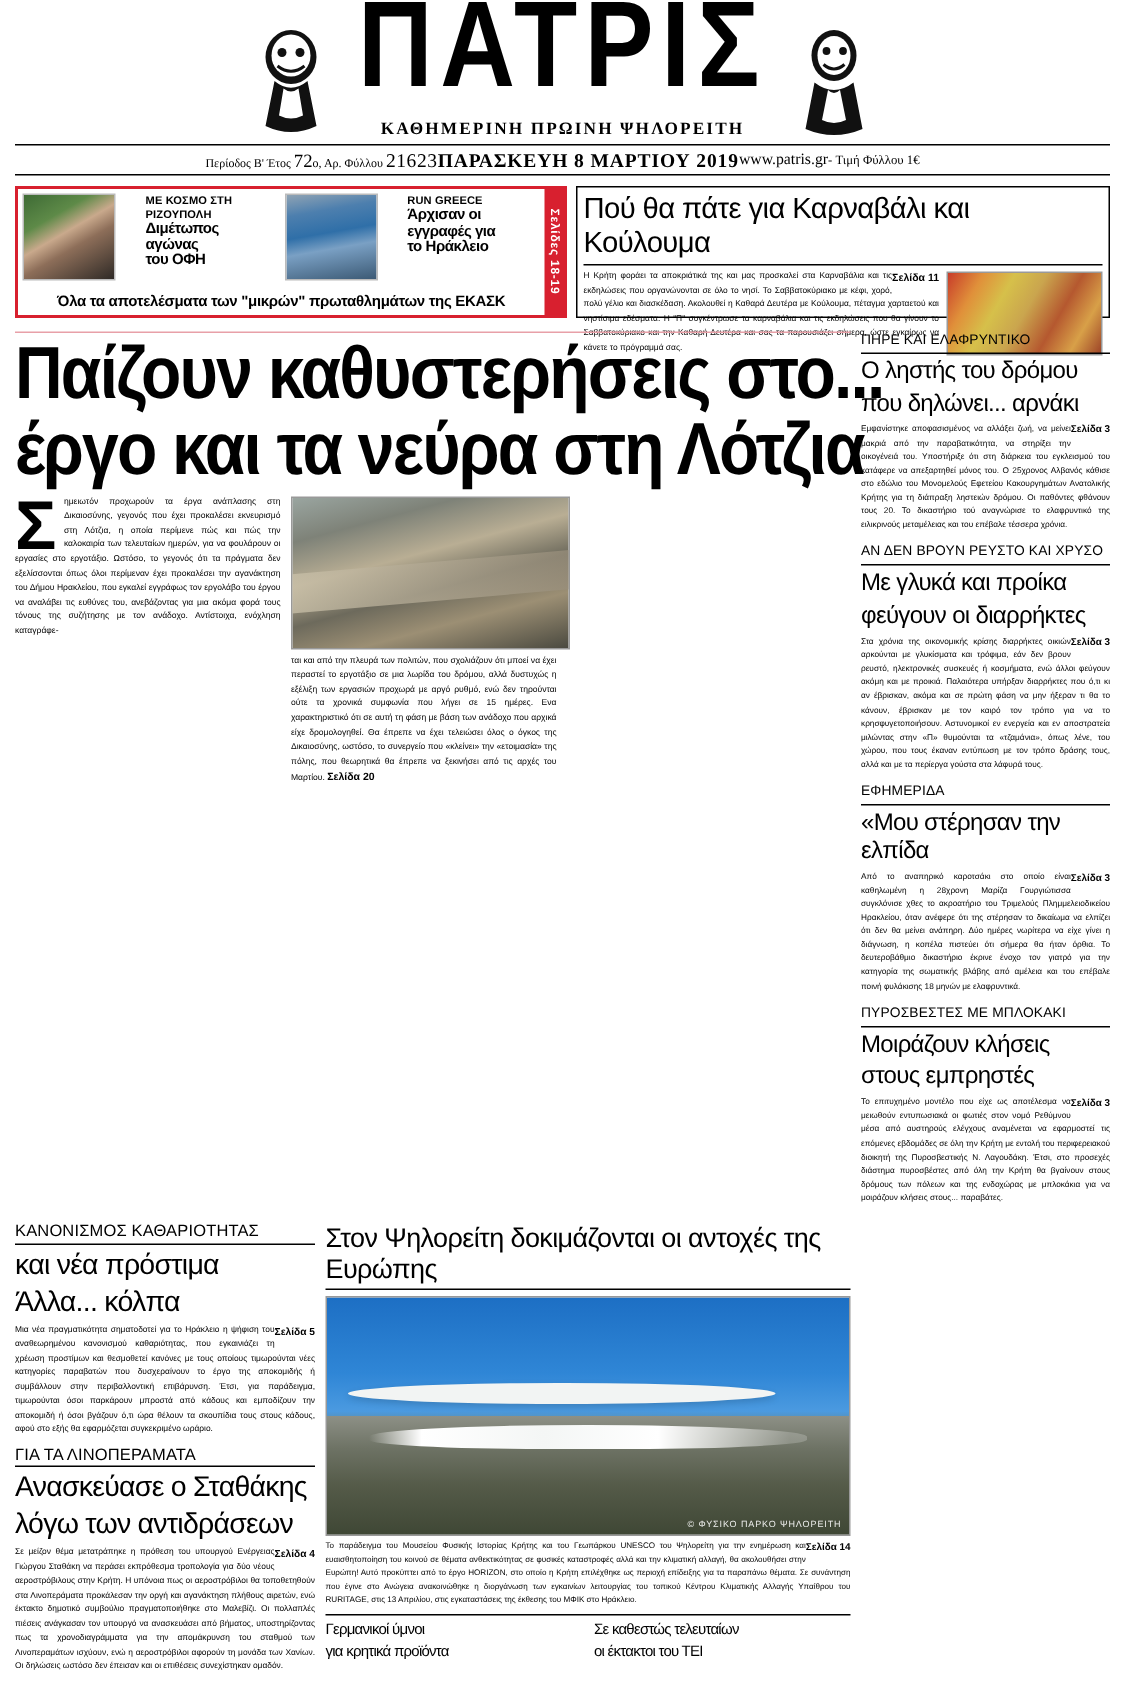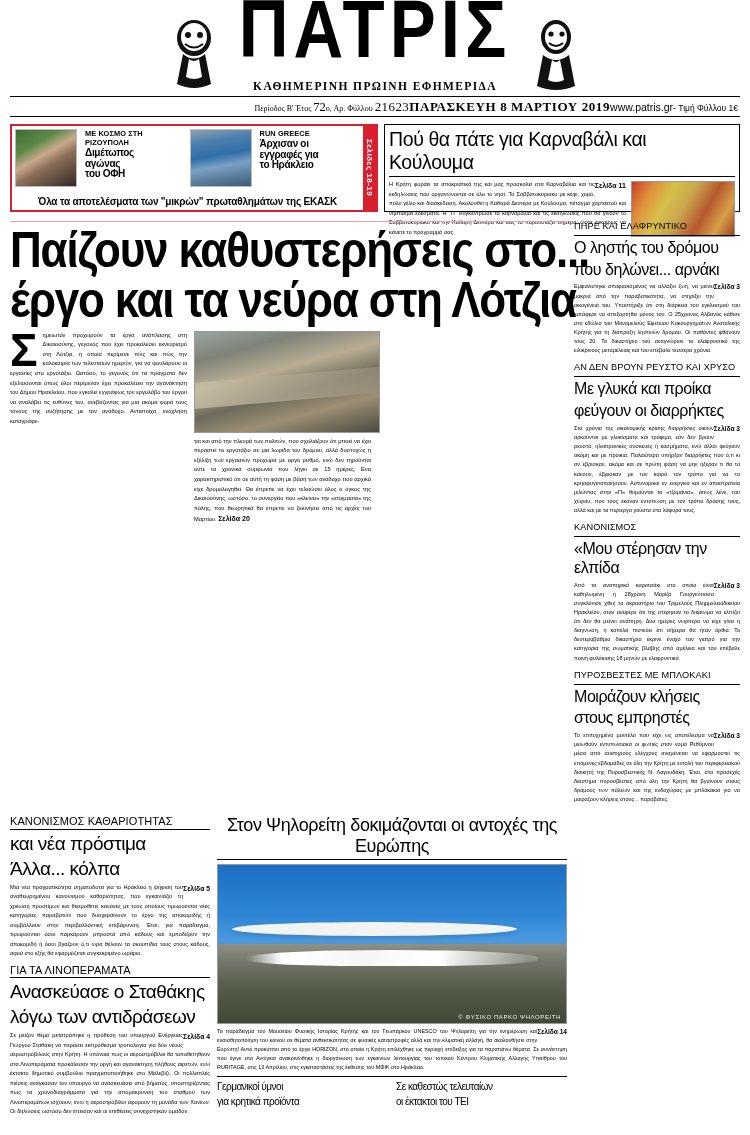--- a/index.html
+++ b/index.html
@@ -26,34 +26,34 @@
     letter-spacing:5px; color:#000;
     transform:scaleY(1.18); transform-origin:bottom center;
   }
   .logo-sub {
     font-family:"Liberation Serif", serif;
     font-weight:bold; font-size:11.5px; letter-spacing:1.4px;
     margin-top:13px; color:#000;
   }
 
   .topbar { border-top:1.6px solid #000; border-bottom:0.8px solid #000; height:21px;
-            display:flex; align-items:center; justify-content:flex-end; padding:0 2px; }
+            display:flex; align-items:center; justify-content:center; padding:0 2px; }
   .topbar .left { font-family:"Liberation Serif", serif; font-size:8px; }
   .topbar .left .big { font-size:12.5px; }
   .topbar .left .num { font-size:13px; letter-spacing:0.4px; }
   .topbar .mid { font-family:"Liberation Serif", serif; font-weight:bold; font-size:13px; letter-spacing:0.6px; }
-  .topbar .right { font-family:Liberation Sans, sans-serif; font-size:8.5px; }
+  .topbar .right { font-family:Liberation Serif, serif; font-size:8.5px; }
   .topbar .right .site { font-size:10.5px; }
 
   
   .promorow { display:flex; gap:6px; margin-top:7px; height:88px; }
   .sportbox { width:368px; border:2.5px solid #d8202f; display:flex; position:relative; background:#fff; }
   .sportbox .inner { flex:1; display:flex; flex-direction:column; padding:3px; }
   .sportbox .top { display:flex; gap:4px; flex:1; }
-  .spcell { display:flex; gap:8px; flex:1; }
+  .spcell { display:flex; gap:20px; flex:1; }
   .spphoto { width:62px; height:58px; flex:none; border:0.5px solid #bbb; }
   .spphoto.a { background:linear-gradient(150deg,#3e6b35 0%,#5e8a48 28%,#c9a98c 45%,#8d6e59 60%,#2f2a26 100%); }
   .spphoto.b { background:linear-gradient(170deg,#8fa3b4 0%,#4d7fae 22%,#2f6fa8 45%,#7aa0c4 62%,#3c5a75 100%); }
   .sptext { flex:1; display:flex; flex-direction:column; justify-content:flex-start; }
   .spkicker { font-size:7.4px; font-weight:bold; letter-spacing:0.1px; margin-bottom:1px; }
   .sphead { font-size:10px; font-weight:bold; line-height:1.06; letter-spacing:-0.3px; }
   .spbottom { font-size:10px; font-weight:bold; text-align:center; padding-top:2px; letter-spacing:-0.2px; }
   .sppages { width:13px; background:#d8202f; color:#fff; writing-mode:vertical-rl; text-orientation:mixed;
              font-size:8px; font-weight:bold; display:flex; align-items:center; justify-content:center; letter-spacing:0.5px; }
 
@@ -99,21 +99,21 @@
   .midrow { display:flex; gap:7px; margin-top:4px; }
   .midleft { width:200px; }
   .midcenter { width:350px; }
 
   .artblock { margin-bottom:5px; }
   .artkick { font-size:11px; letter-spacing:0.1px; border-bottom:1px solid #000; padding-bottom:1.5px; margin-bottom:3px; }
   .arthd { font-size:19px; line-height:1.16; letter-spacing:-0.5px; margin-bottom:3px; }
   .artbd { font-size:5.6px; line-height:1.7; text-align:justify; }
   .artbd .pg { font-weight:bold; font-size:6.8px; }
 
-  .photohead { font-size:18px; letter-spacing:-0.4px; border-bottom:1.2px solid #000; padding-bottom:2px; margin-bottom:4px; text-align:center; }
+  .photohead { font-size:18px; letter-spacing:-0.4px; border-bottom:1.2px solid #000; padding-bottom:2px; margin-bottom:4px; }
   .bigphoto { width:100%; height:160px; position:relative; overflow:hidden; border:0.5px solid #999;
     background:linear-gradient(180deg,#1d6fc4 0%,#2f86d6 32%,#4b9ae0 48%,#6e7d6a 58%,#4e5a46 72%,#3b4634 100%); }
   .bigphoto .cloud { position:absolute; left:4%; top:36%; width:82%; height:9%; background:#f2f4f3; border-radius:50%; box-shadow:0 2px 5px rgba(0,0,0,.15); }
   .bigphoto .mtn { position:absolute; left:0; top:50%; width:100%; height:50%;
      background:linear-gradient(180deg,#8d9086 0%,#6d7264 28%,#555b49 58%,#3f4735 100%); }
   .bigphoto .snow { position:absolute; left:8%; top:54%; width:84%; height:10%;
      background:linear-gradient(90deg,rgba(255,255,255,0) 0%,#fff 12%,#f4f6f5 40%,#fff 66%,rgba(255,255,255,.2) 96%);
      border-radius:50% 50% 40% 40%; }
   .bigphoto .credit { position:absolute; right:5px; bottom:3px; color:#fff; font-size:6px; letter-spacing:0.6px; opacity:0.9; }
   .photocap { font-size:5.4px; line-height:1.66; text-align:justify; margin-top:3px; padding-bottom:4px; border-bottom:1px solid #000; }
@@ -136,21 +136,21 @@
           <ellipse cx="31" cy="19" rx="13" ry="14" fill="#fff"></ellipse>
           <circle cx="25" cy="17" r="3" fill="#111"></circle>
             <circle cx="37" cy="17" r="3" fill="#111"></circle>
           <path d="M22 26 q9 7 18 0" stroke="#111" stroke-width="2" fill="none"></path>
           <path d="M20 36 q11 9 22 0 l6 30 q-17 8 -34 0 z" fill="#111"></path>
           <path d="M26 41 q5 4 10 0 l3 18 q-8 4 -16 0 z" fill="#fff"></path>
         </svg>
       </div>
       <div class="logo-center">
         <div class="logo-title">ΠΑΤΡΙΣ</div>
-        <div class="logo-sub">ΚΑΘΗΜΕΡΙΝΗ ΠΡΩΙΝΗ ΕΦΗΜΕΡΙΔΑ</div>
+        <div class="logo-sub">ΚΑΘΗΜΕΡΙΝΗ ΠΡΩΙΝΗ ΨΗΛΟΡΕΙΤΗ</div>
       </div>
       <div class="logo-face">
         <svg width="62" height="74" viewBox="0 0 62 74">
           <ellipse cx="31" cy="19" rx="15" ry="17" fill="#111"></ellipse>
           <ellipse cx="31" cy="19" rx="11" ry="13" fill="#fff"></ellipse>
           <circle cx="26" cy="16" r="2.6" fill="#111"></circle>
             <circle cx="37" cy="16" r="2.6" fill="#111"></circle>
           <path d="M24 25 q7 6 14 0" stroke="#111" stroke-width="2" fill="none"></path>
           <path d="M18 37 q13 10 26 0 l6 31 q-19 8 -38 0 z" fill="#111"></path>
           <path d="M27 42 q4 4 8 0 l4 20 q-8 4 -16 0 z" fill="#fff"></path>
@@ -246,21 +246,21 @@
       <div class="item">
         <div class="kick">ΑΝ ΔΕΝ ΒΡΟΥΝ ΡΕΥΣΤΟ ΚΑΙ ΧΡΥΣΟ</div>
         <div class="hd">Με γλυκά και προίκα</div>
         <div class="hd">φεύγουν οι διαρρήκτες</div>
         <div class="bd">
           <span class="pg" style="float:right">Σελίδα 3</span>
           <span>Στα χρόνια της οικονομικής κρίσης διαρρήκτες οικιών αρκούνται με γλυκίσματα και τρόφιμα, εάν δεν βρουν ρευστό, ηλεκτρονικές συσκευές ή κοσμήματα, ενώ άλλοι φεύγουν ακόμη και με προικιά. Παλαιότερα υπήρξαν διαρρήκτες που ό,τι κι αν έβρισκαν, ακόμα και σε πρώτη φάση να μην ήξεραν τι θα το κάνουν, έβρισκαν με τον καιρό τον τρόπο για να το κρησφυγετοποιήσουν. Αστυνομικοί εν ενεργεία και εν αποστρατεία μιλώντας στην «Π» θυμούνται τα «τζαμάνια», όπως λένε, του χώρου, που τους έκαναν εντύπωση με τον τρόπο δράσης τους, αλλά και με τα περίεργα γούστα στα λάφυρά τους.</span>
         </div>
       </div>
       <div class="item">
-        <div class="kick">ΚΑΝΟΝΙΣΜΟΣ</div>
+        <div class="kick">ΕΦΗΜΕΡΙΔΑ</div>
         <div class="hd">«Μου στέρησαν την ελπίδα</div>
         <div class="bd">
           <span class="pg" style="float:right">Σελίδα 3</span>
           <span>Από το αναπηρικό καροτσάκι στο οποίο είναι καθηλωμένη η 28χρονη Μαρίζα Γουργιώτισσα συγκλόνισε χθες το ακροατήριο του Τριμελούς Πλημμελειοδικείου Ηρακλείου, όταν ανέφερε ότι της στέρησαν το δικαίωμα να ελπίζει ότι δεν θα μείνει ανάπηρη. Δύο ημέρες νωρίτερα να είχε γίνει η διάγνωση, η κοπέλα πιστεύει ότι σήμερα θα ήταν όρθια. Το δευτεροβάθμιο δικαστήριο έκρινε ένοχο τον γιατρό για την κατηγορία της σωματικής βλάβης από αμέλεια και του επέβαλε ποινή φυλάκισης 18 μηνών με ελαφρυντικά.</span>
         </div>
       </div>
       <div class="item">
         <div class="kick">ΠΥΡΟΣΒΕΣΤΕΣ ΜΕ ΜΠΛΟΚΑΚΙ</div>
         <div class="hd">Μοιράζουν κλήσεις</div>
         <div class="hd">στους εμπρηστές</div>

